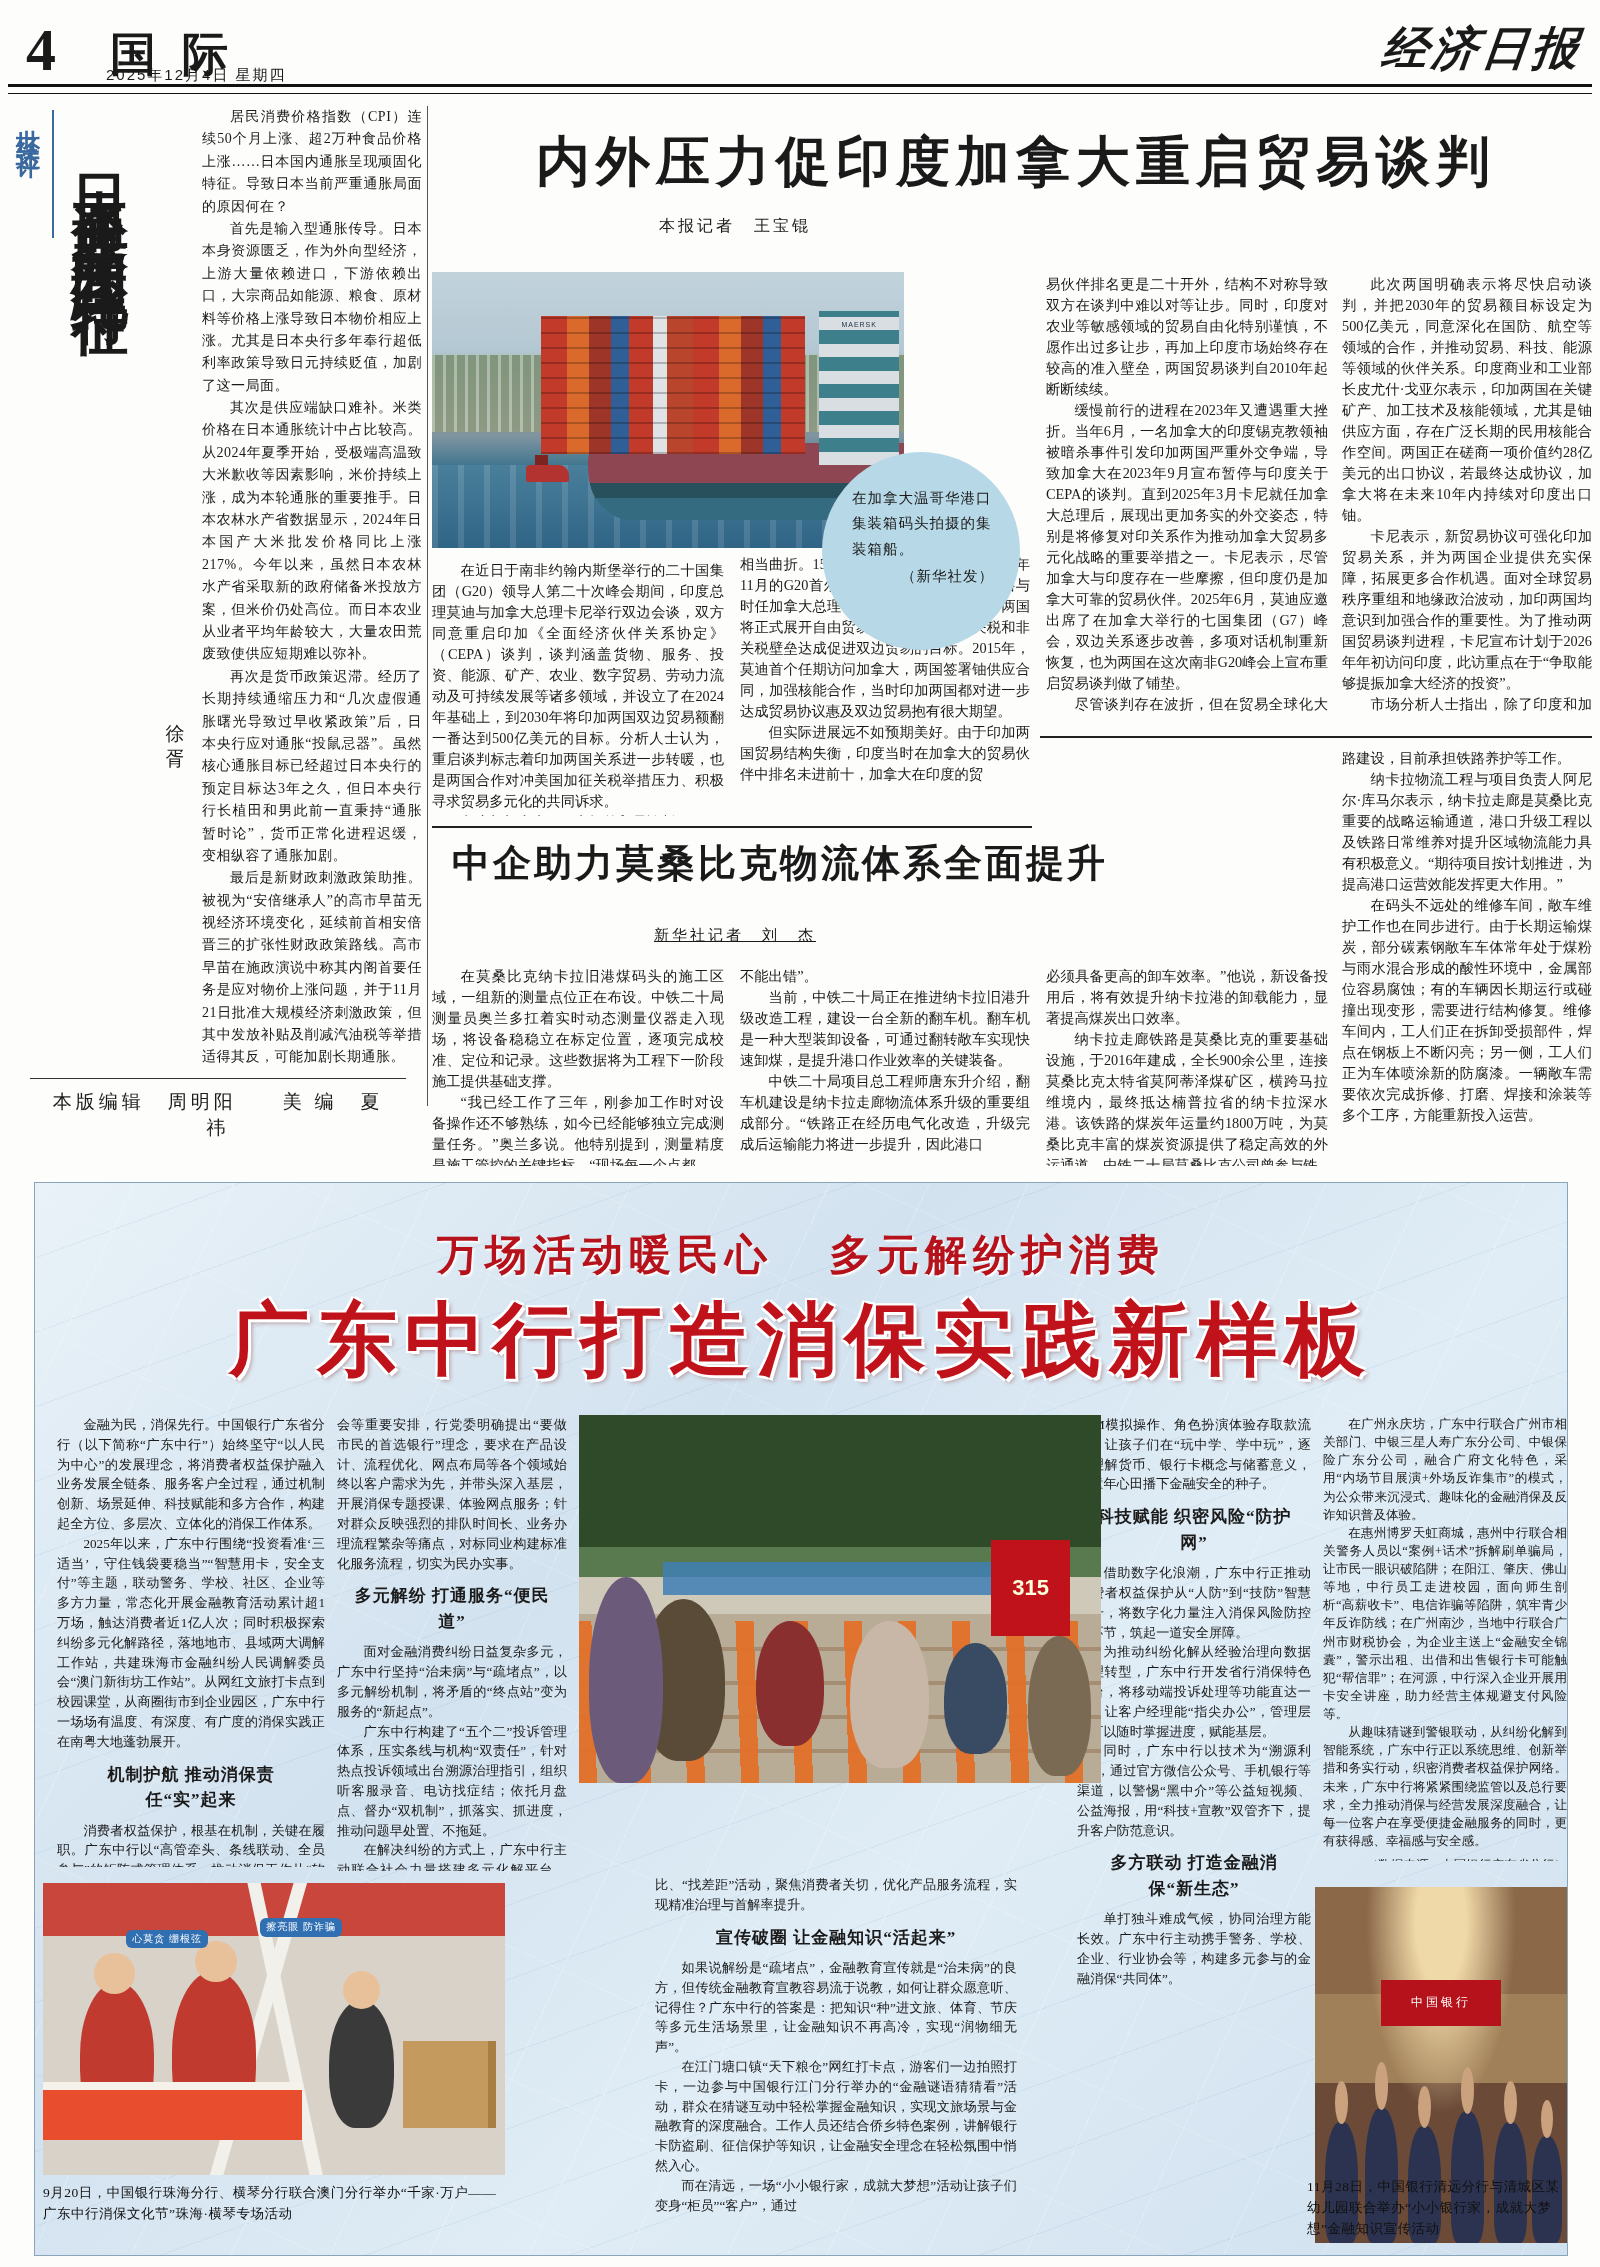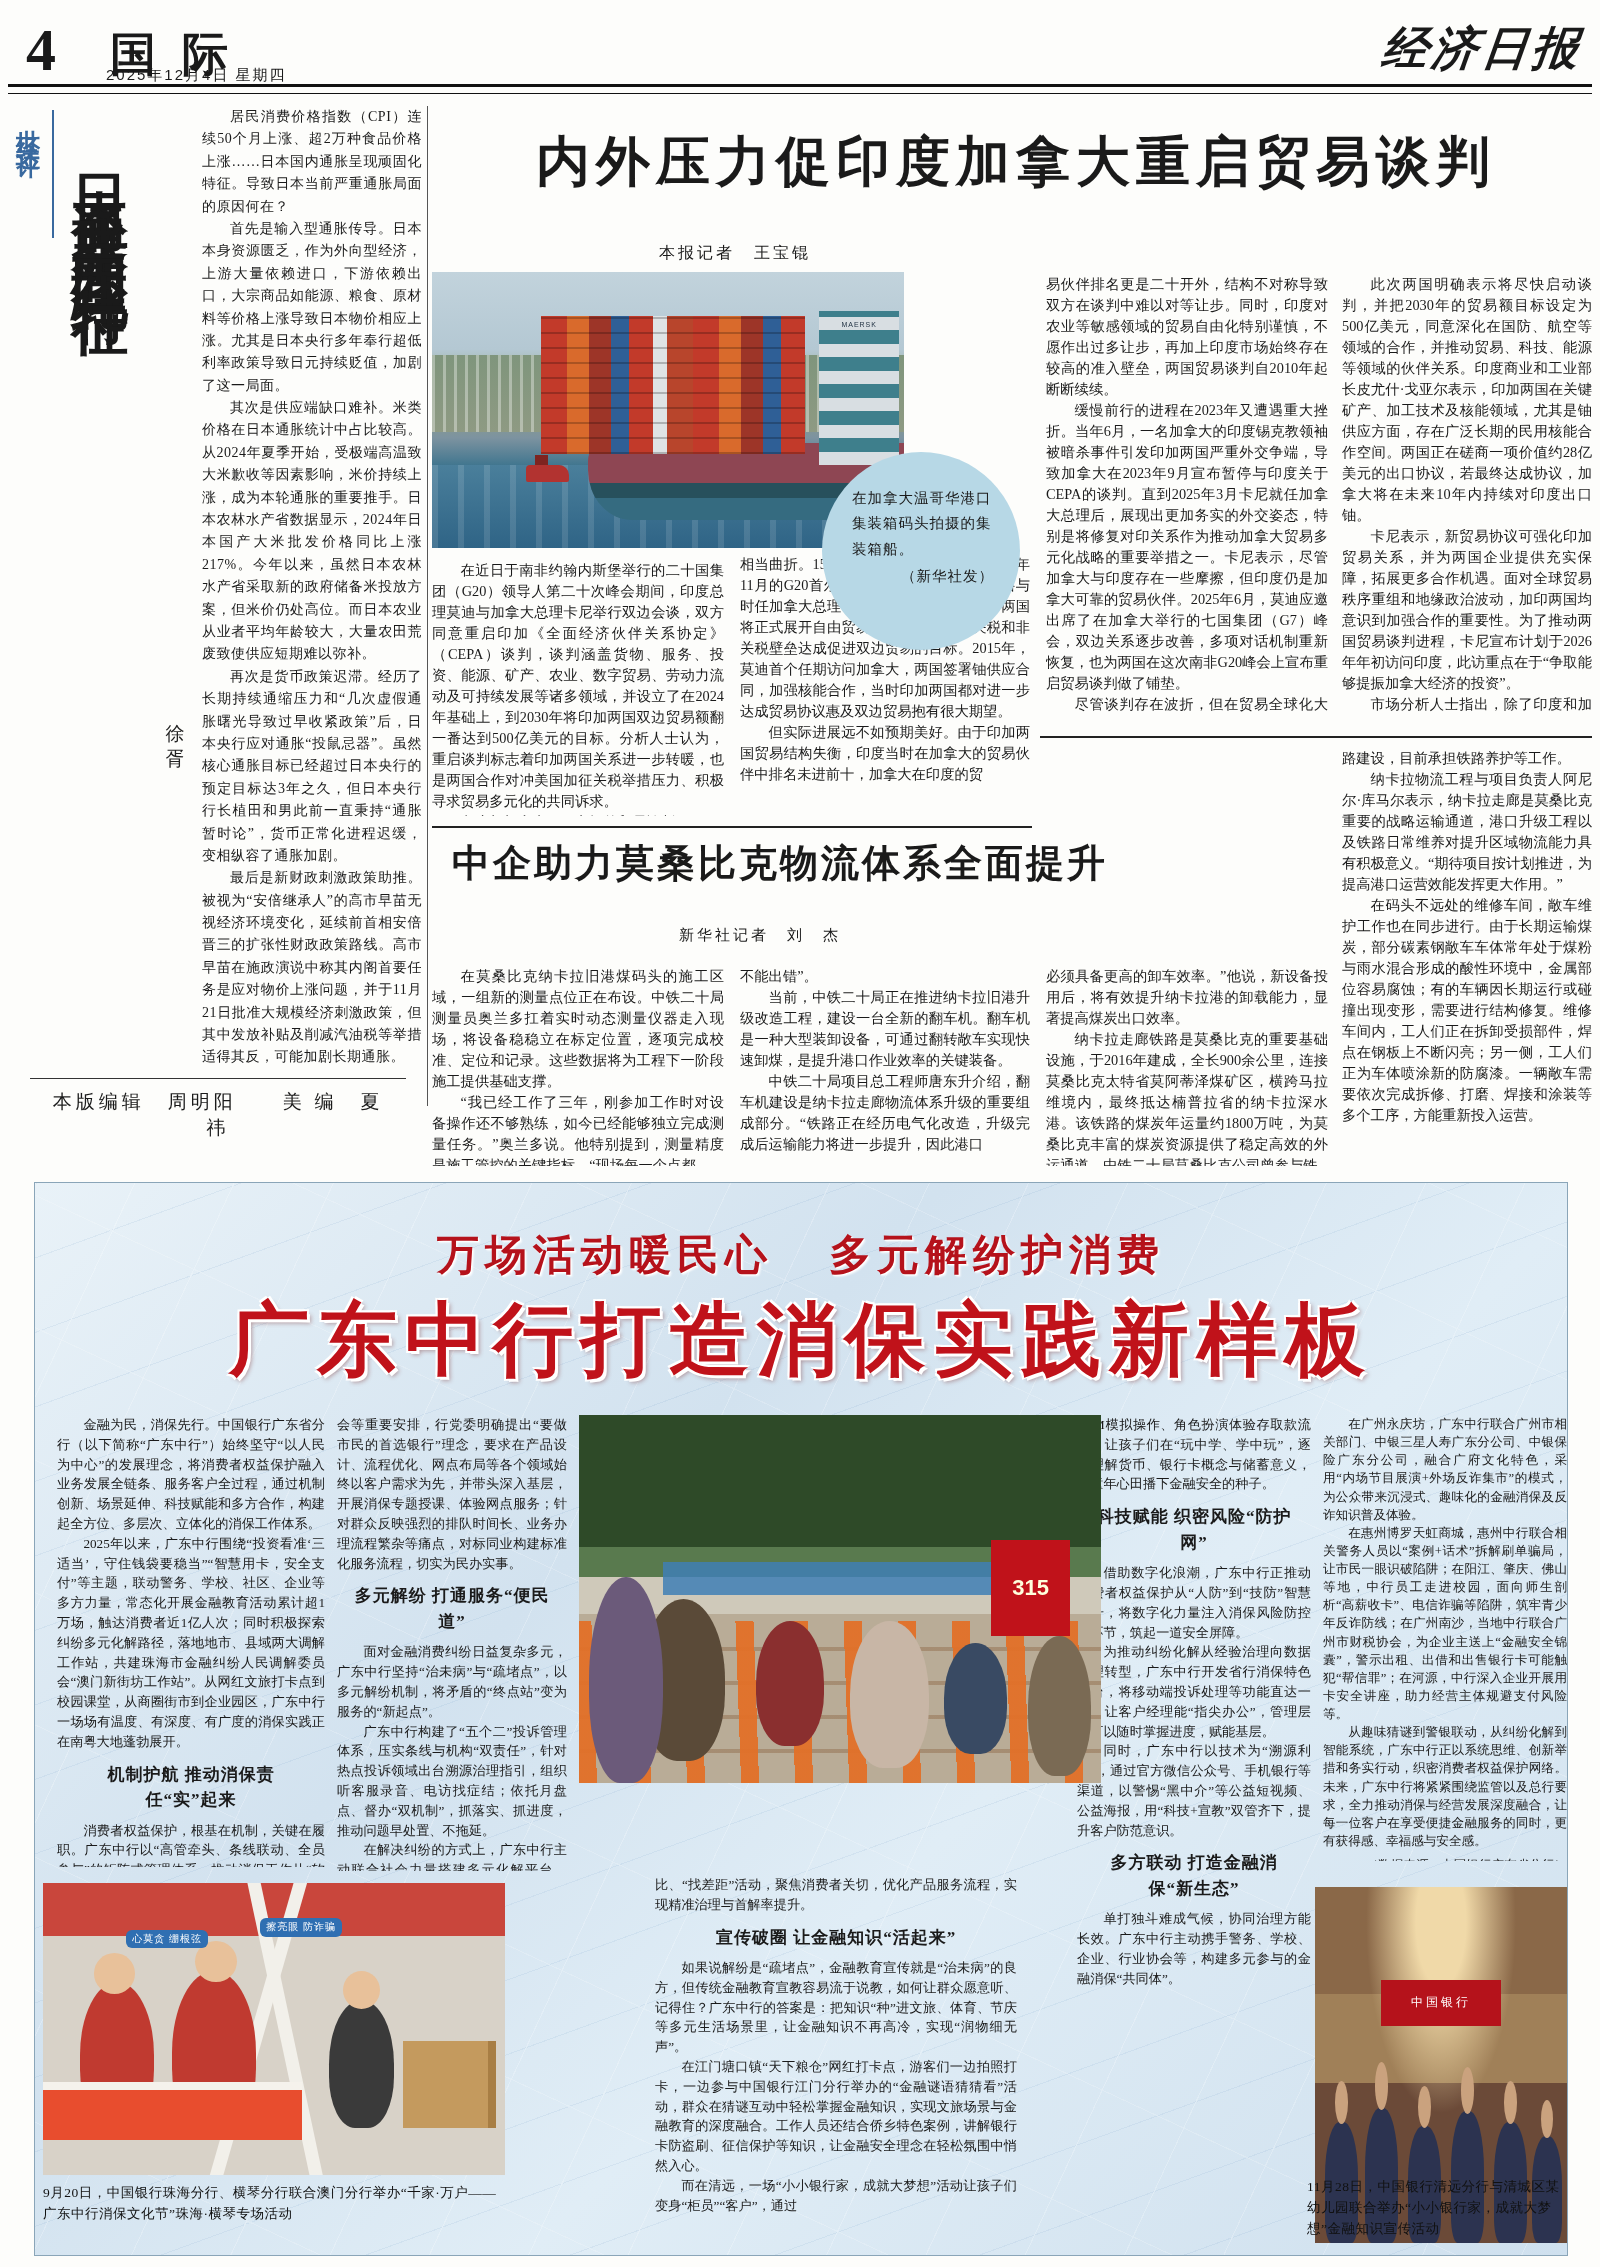--- a/index.html
+++ b/index.html
@@ -20,21 +20,21 @@
                color:#39699f;letter-spacing:8px;border-right:2px solid #39699f;padding-right:8px;height:128px;}
   .vert-title{position:absolute;left:58px;top:24px;margin:0;writing-mode:vertical-rl;font-size:57px;font-weight:900;
               letter-spacing:14px;line-height:1.1;height:760px;}
   .author-vert{position:absolute;right:6px;bottom:150px;writing-mode:vertical-rl;font-size:19px;letter-spacing:10px;color:#222;}
   .left-body{font-size:14px;line-height:1.6;text-align:justify;letter-spacing:.5px;height:960px;overflow:hidden;}
   .editor-box{left:30px;top:1078px;width:376px;border-top:1px solid #333;padding-top:10px;
               font-size:19px;text-align:center;letter-spacing:4px;}
   
   .main-title{left:436px;top:126px;width:1160px;margin:0;font-size:54px;font-weight:900;text-align:center;letter-spacing:6px;}
   .byline{width:590px;text-align:center;font-size:16px;letter-spacing:3px;}
-  .byline.b1{left:440px;top:243px;}
+  .byline.b1{left:440px;top:216px;}
   .mcol,.scol,.adcol{overflow:hidden;text-align:justify;}
   .mcol{font-size:14.3px;line-height:1.47;}
   .mc1{left:432px;top:560px;width:292px;height:256px;}
   .mc2{left:740px;top:554px;width:290px;height:262px;}
   .mc3{left:1046px;top:274px;width:282px;height:440px;}
   .mc4{left:1342px;top:274px;width:250px;height:440px;}
   .hrule{height:0;border-top:2px solid #222;}
   .hr-left{left:432px;top:826px;width:600px;}
   .hr-right{left:1040px;top:736px;width:552px;}
   
@@ -56,21 +56,21 @@
      background:repeating-linear-gradient(0deg,#d8dee2 0 13px,#3e7f8c 13px 27px);
      color:#234;font-size:7px;letter-spacing:1px;text-align:center;line-height:27px;overflow:hidden;
      font-family:"Liberation Sans",sans-serif;}
   .ps-tug{position:absolute;left:20%;bottom:24%;width:9%;height:6%;background:#b23330;border-radius:4px 10px 2px 2px;}
   .ps-tug:after{content:"";position:absolute;left:20%;top:-60%;width:30%;height:60%;background:#7e2420;}
   .caption-circle{left:822px;top:452px;width:198px;height:198px;border-radius:50%;background:#b7d8e6;
       padding:34px 26px 0 30px;box-sizing:border-box;font-size:14.5px;line-height:1.75;letter-spacing:1px;z-index:3;}
   .caption-circle .credit{display:block;text-align:right;margin-top:2px;}
   
   .second-title{left:440px;top:838px;width:680px;margin:0;font-size:38px;font-weight:900;text-align:center;letter-spacing:3px;}
-  .byline.b2{left:465px;top:926px;width:590px;font-size:15px;}
+  .byline.b2{left:440px;top:926px;width:590px;font-size:15px;text-decoration:underline;}
   .scol{font-size:14.3px;line-height:1.47;}
   .sc1{left:432px;top:966px;width:292px;height:200px;}
   .sc2{left:740px;top:966px;width:290px;height:200px;}
   .sc3{left:1046px;top:966px;width:282px;height:200px;}
   .sc4{left:1342px;top:748px;width:250px;height:418px;}
   
   .ad{left:34px;top:1182px;width:1532px;height:1072px;border:1px solid #8aa5b8;overflow:hidden;
       background:linear-gradient(135deg,#e9f2f8 0%,#d2e2ef 35%,#e0edf6 60%,#cfe0ee 100%);}
   .ad-net{position:absolute;inset:0;opacity:.25;
       background:repeating-linear-gradient(115deg,rgba(255,255,255,.9) 0 1px,rgba(0,0,0,0) 1px 90px),

